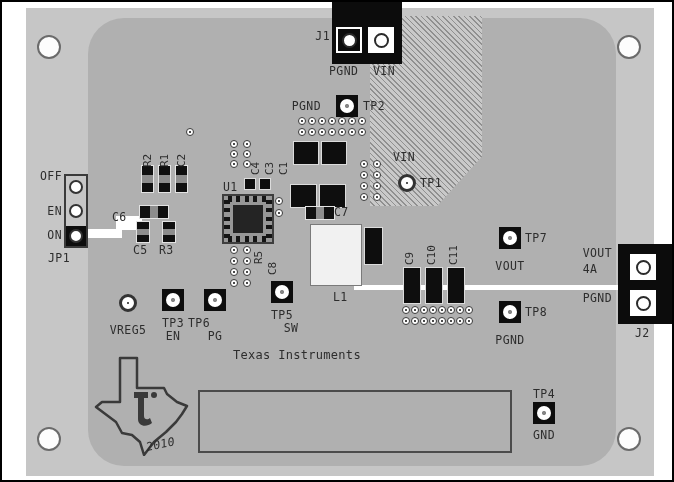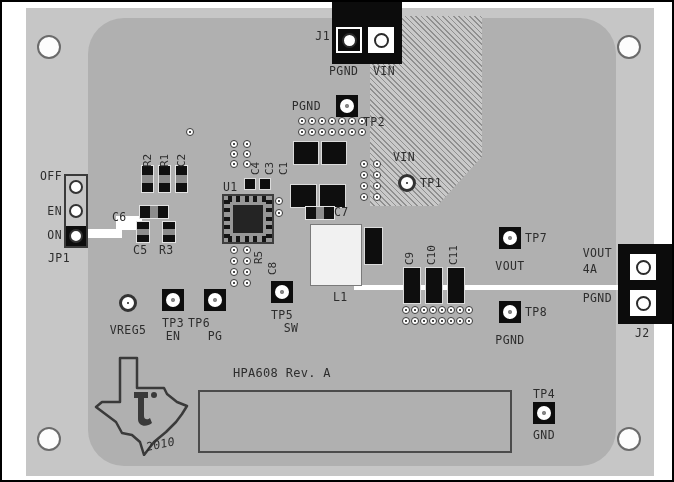--- a/index.html
+++ b/index.html
@@ -68,21 +68,21 @@
   <div class="abs trace" style="left:114px;top:214px;width:26px;height:14px"></div>
   <div class="abs trace" style="left:352px;top:283px;width:268px;height:5px"></div>
 
   <div class="abs bigrect" style="left:196px;top:388px;width:314px;height:63px"></div>
   <svg class="abs" style="left:88px;top:354px" width="100" height="100" viewBox="0 0 100 100">
     <path d="M30,2 L47,2 L47,32 L74,32 L77,38 L87,46 L97,50 L92,58 L86,66 L76,76 L64,86 L54,99 L50,86 L42,79 L32,77 L26,66 L14,57 L6,51 L12,46 L30,46 Z" fill="none" stroke="#3a3a3a" stroke-width="2.5" stroke-linejoin="round"></path>
     <path d="M44,36 h14 v6 h-4 v18 c0,4 4,4 6,2 l2,5 c-6,5 -14,3 -14,-4 v-21 h-4 z" fill="#3a3a3a"></path>
     <circle cx="64" cy="39" r="3" fill="#3a3a3a"></circle>
   </svg>
   <div class="abs lbl year" style="left:144px;top:436px">2010</div>
-  <div class="abs txt" style="left:231px;top:364px">HPA608 Rev. A</div>
+  <div class="abs txt" style="left:231px;top:346px">Texas Instruments</div>
 
   <div class="abs pass-v" style="left:139px;top:163px;width:13px;height:28px"></div>
   <div class="abs pass-v" style="left:156px;top:163px;width:13px;height:28px"></div>
   <div class="abs pass-v" style="left:173px;top:163px;width:13px;height:28px"></div>
   <div class="abs cap" style="left:242px;top:176px;width:12px;height:12px"></div>
   <div class="abs cap" style="left:257px;top:176px;width:12px;height:12px"></div>
   <div class="abs cap" style="left:291px;top:139px;width:26px;height:24px"></div>
   <div class="abs cap" style="left:319px;top:139px;width:26px;height:24px"></div>
   <div class="abs cap" style="left:288px;top:182px;width:27px;height:24px"></div>
   <div class="abs cap" style="left:317px;top:182px;width:27px;height:24px"></div>
@@ -205,21 +205,21 @@
       <div class="via" style="left: 445px; top: 315px;"></div>
       <div class="via" style="left: 454px; top: 315px;"></div>
       <div class="via" style="left: 463px; top: 315px;"></div>
       <div class="via" style="left: 184px; top: 126px;"></div>
     </div>
 
   <div class="abs lbl r" style="left:302px;top:28px;width:26px">J1</div>
   <div class="abs lbl" style="left:327px;top:63px">PGND</div>
   <div class="abs lbl" style="left:371px;top:63px">VIN</div>
   <div class="abs lbl r" style="left:279px;top:98px;width:40px">PGND</div>
-  <div class="abs lbl" style="left:361px;top:114px">TP2</div>
+  <div class="abs lbl" style="left:361px;top:98px">TP2</div>
   <div class="abs lbl" style="left:391px;top:149px">VIN</div>
   <div class="abs lbl" style="left:418px;top:175px">TP1</div>
 
   <div class="abs lbl r" style="left:28px;top:168px;width:32px">OFF</div>
   <div class="abs lbl r" style="left:28px;top:203px;width:32px">EN</div>
   <div class="abs lbl r" style="left:28px;top:227px;width:32px">ON</div>
   <div class="abs lbl" style="left:46px;top:250px">JP1</div>
 
   <div class="abs lbl v" style="left:139px;top:137px;width:14px;height:28px">R2</div>
   <div class="abs lbl v" style="left:156px;top:137px;width:14px;height:28px">R1</div>

